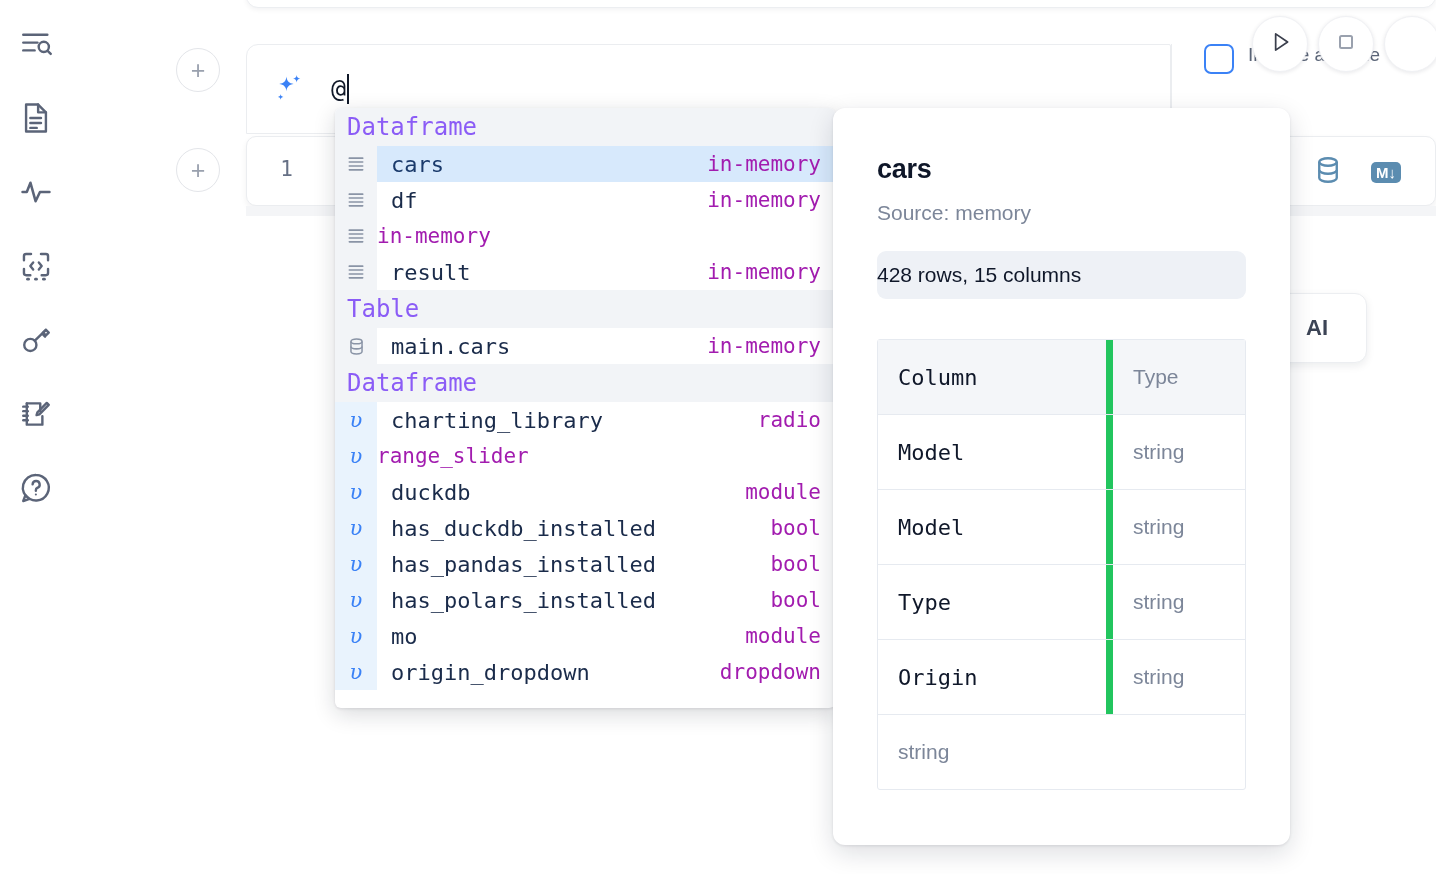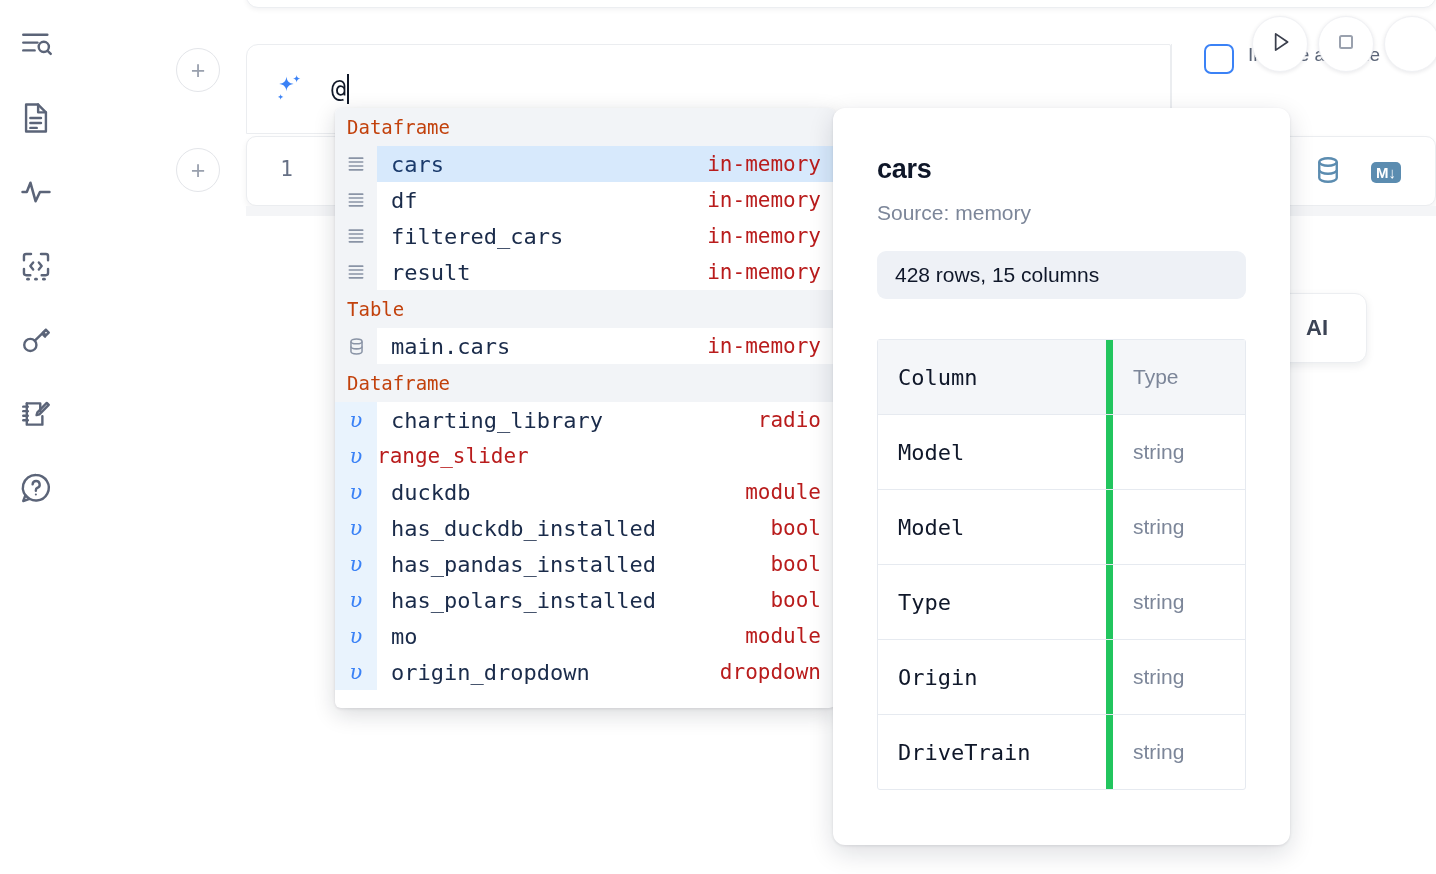--- a/index.html
+++ b/index.html
@@ -110,57 +110,57 @@
   }
 
   
   .ac-dropdown {
     position: absolute; left: 335px; top: 108px; width: 500px; height: 600px;
     background: #ffffff; border-radius: 6px;
     box-shadow: 0 6px 22px rgba(16,24,40,0.16), 0 1px 3px rgba(16,24,40,0.10);
     overflow: hidden; font-family: "DejaVu Sans Mono", monospace;
   }
   .ac-group-label {
-    height: 38px; background: #f2f4f7; color: #c2410c;
-    font-size: 19px; display: flex; align-items: center; padding-left: 12px;
+    height: 38px; background: #f2f4f7; color: #8b5cf6;
+    font-size: 24px; display: flex; align-items: center; padding-left: 12px;
   }
   .ac-item {
     height: 36px; display: flex; align-items: center;
     background: #ffffff; cursor: pointer; position: relative;
   }
   .ac-item.selected { background: #d7e9fc; }
   .ac-item .ac-gutter {
     width: 42px; height: 36px; flex: 0 0 auto;
     background: #f2f4f7; display: flex; align-items: center; justify-content: center;
     color: #8a94a6;
   }
   .ac-item.varrow .ac-gutter { background: #e9f3fd; color: #3b82f6; font-style: italic;
     font-family: "DejaVu Serif", serif; font-size: 21px; }
   .ac-item.selected .ac-gutter { background: #f2f4f7; }
   .ac-name {
     flex: 1 1 auto; padding-left: 14px; font-size: 22px; color: #1a2b4a;
     white-space: nowrap; overflow: hidden;
   }
   .ac-item.selected .ac-name { color: #1a3a6b; }
   .ac-type {
-    padding-right: 14px; font-size: 21px; color: #b91c1c; white-space: nowrap;
+    padding-right: 14px; font-size: 21px; color: #a21caf; white-space: nowrap;
   }
 
   
   .preview {
     position: absolute; left: 833px; top: 108px; width: 457px; height: 737px;
     background: #ffffff; border-radius: 12px;
     box-shadow: 0 8px 26px rgba(16,24,40,0.14), 0 1px 3px rgba(16,24,40,0.10);
     overflow: hidden; padding: 46px 44px 0 44px;
   }
   .pv-title { font-size: 27px; font-weight: bold; color: #0f1729; letter-spacing: -0.3px; }
   .pv-source { margin-top: 16px; font-size: 21px; color: #7c8699; }
   .pv-stat {
     margin-top: 26px; background: #eef1f6; border-radius: 9px;
-    height: 48px; display: flex; align-items: center; padding-left: 18px;
+    height: 48px; display: flex; align-items: center; 
     font-size: 21px; color: #0f1729;
   }
   .pv-table { margin-top: 40px; border: 1px solid #e6eaf0; border-radius: 3px; }
   .pv-tr { display: flex; border-bottom: 1px solid #e6eaf0; }
   .pv-tr:last-child { border-bottom: none; }
   .pv-th {
     font-family: "Liberation Sans", sans-serif; font-size: 22px; color: #1f2937;
     background: #f4f6f9; height: 74px; display: flex; align-items: center; padding-left: 20px;
   }
   .pv-td { height: 74px; display: flex; align-items: center; padding-left: 20px; }
@@ -331,21 +331,20 @@
       </div>
       <div class="ac-item">
         <span class="ac-gutter">
           <svg width="20" height="20" viewBox="0 0 24 24" fill="none" stroke="currentColor" stroke-width="2" stroke-linecap="round">
             <line x1="4" y1="5" x2="20" y2="5"></line>
             <line x1="4" y1="9.6" x2="20" y2="9.6"></line>
             <line x1="4" y1="14.4" x2="20" y2="14.4"></line>
             <line x1="4" y1="19" x2="20" y2="19"></line>
           </svg>
         </span>
-        <span class="ac-name">filtered_cars</span>
         <span class="ac-type">in-memory</span>
       </div>
       <div class="ac-item">
         <span class="ac-gutter">
           <svg width="20" height="20" viewBox="0 0 24 24" fill="none" stroke="currentColor" stroke-width="2" stroke-linecap="round">
             <line x1="4" y1="5" x2="20" y2="5"></line>
             <line x1="4" y1="9.6" x2="20" y2="9.6"></line>
             <line x1="4" y1="14.4" x2="20" y2="14.4"></line>
             <line x1="4" y1="19" x2="20" y2="19"></line>
           </svg>
@@ -426,19 +425,18 @@
         </div>
         <div class="pv-tr">
           <div class="pv-td pv-c1">Type</div>
           <div class="pv-td pv-c2">string</div>
         </div>
         <div class="pv-tr">
           <div class="pv-td pv-c1">Origin</div>
           <div class="pv-td pv-c2">string</div>
         </div>
         <div class="pv-tr">
-          <div class="pv-td pv-c1">DriveTrain</div>
           <div class="pv-td pv-c2">string</div>
         </div>
       </div>
   </div>
 
 </div>
 
 </body></html>

